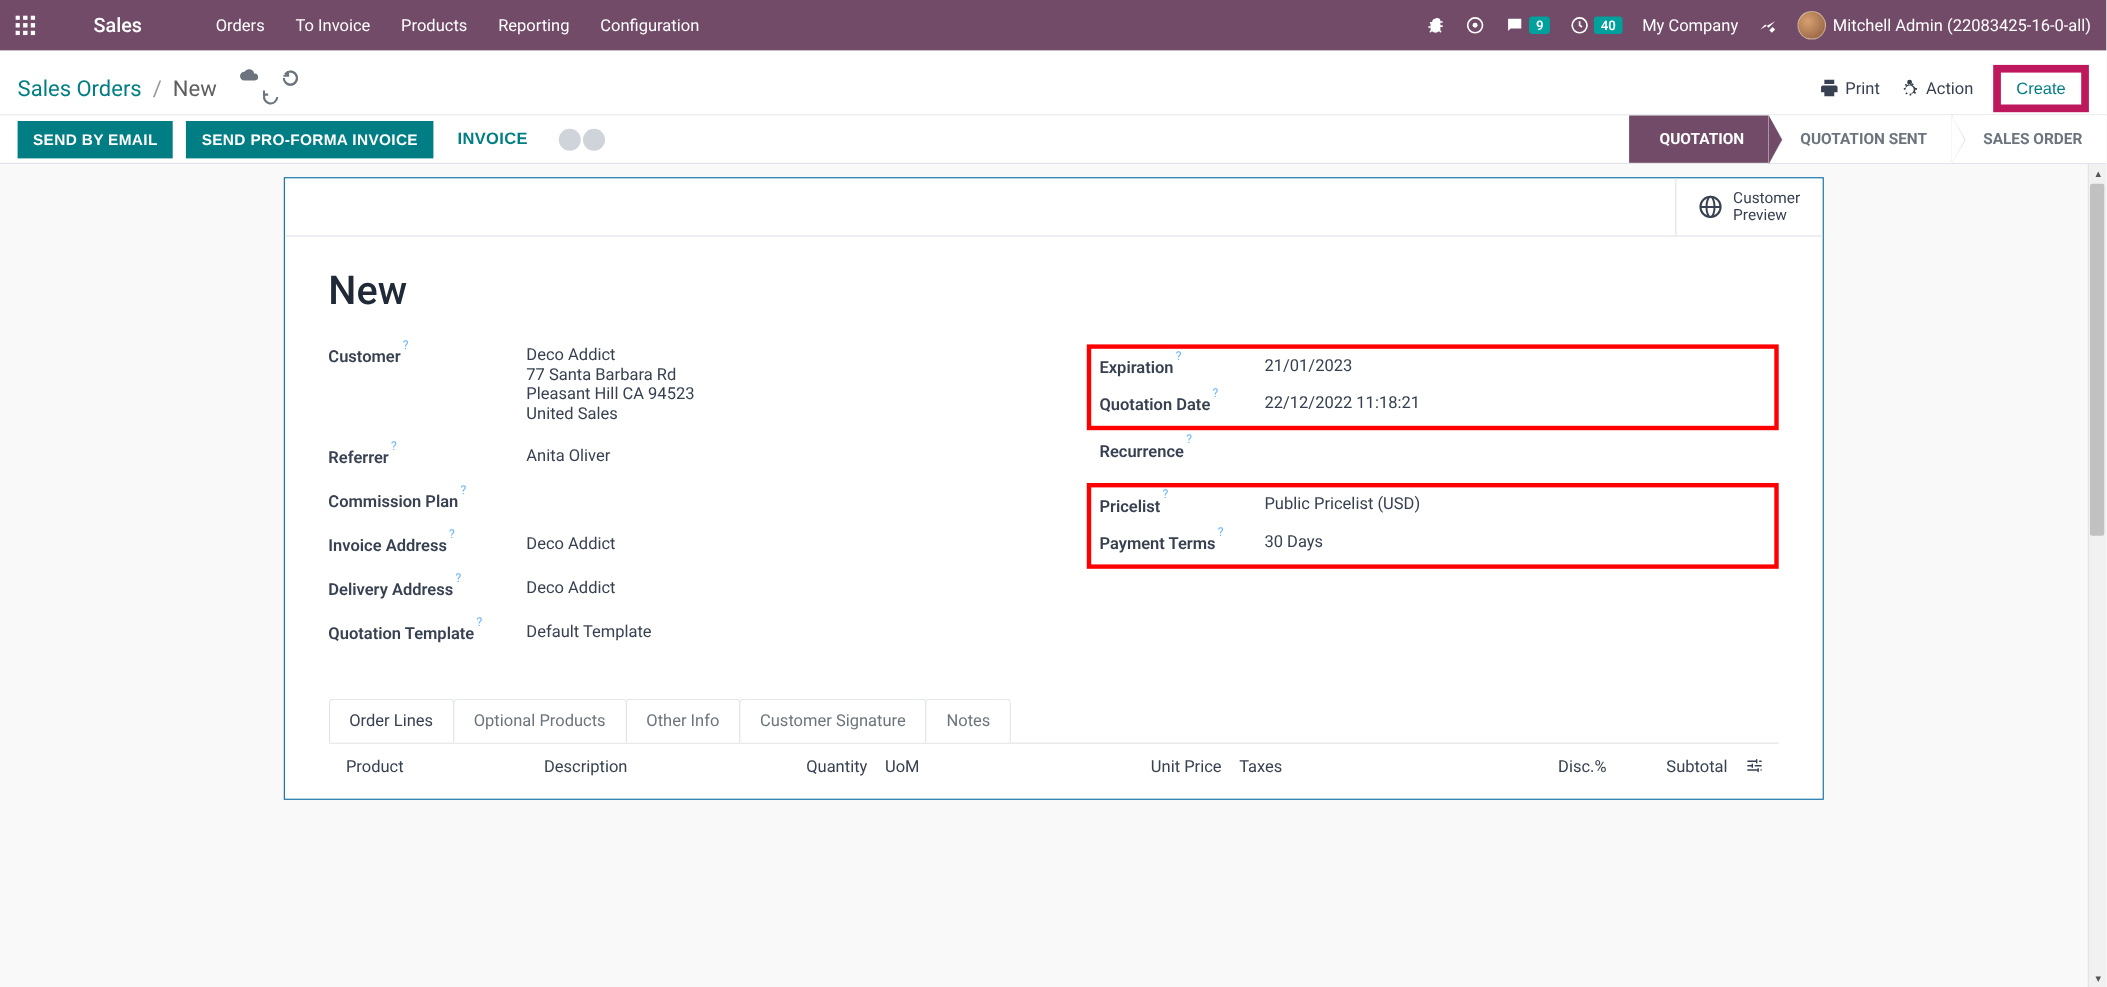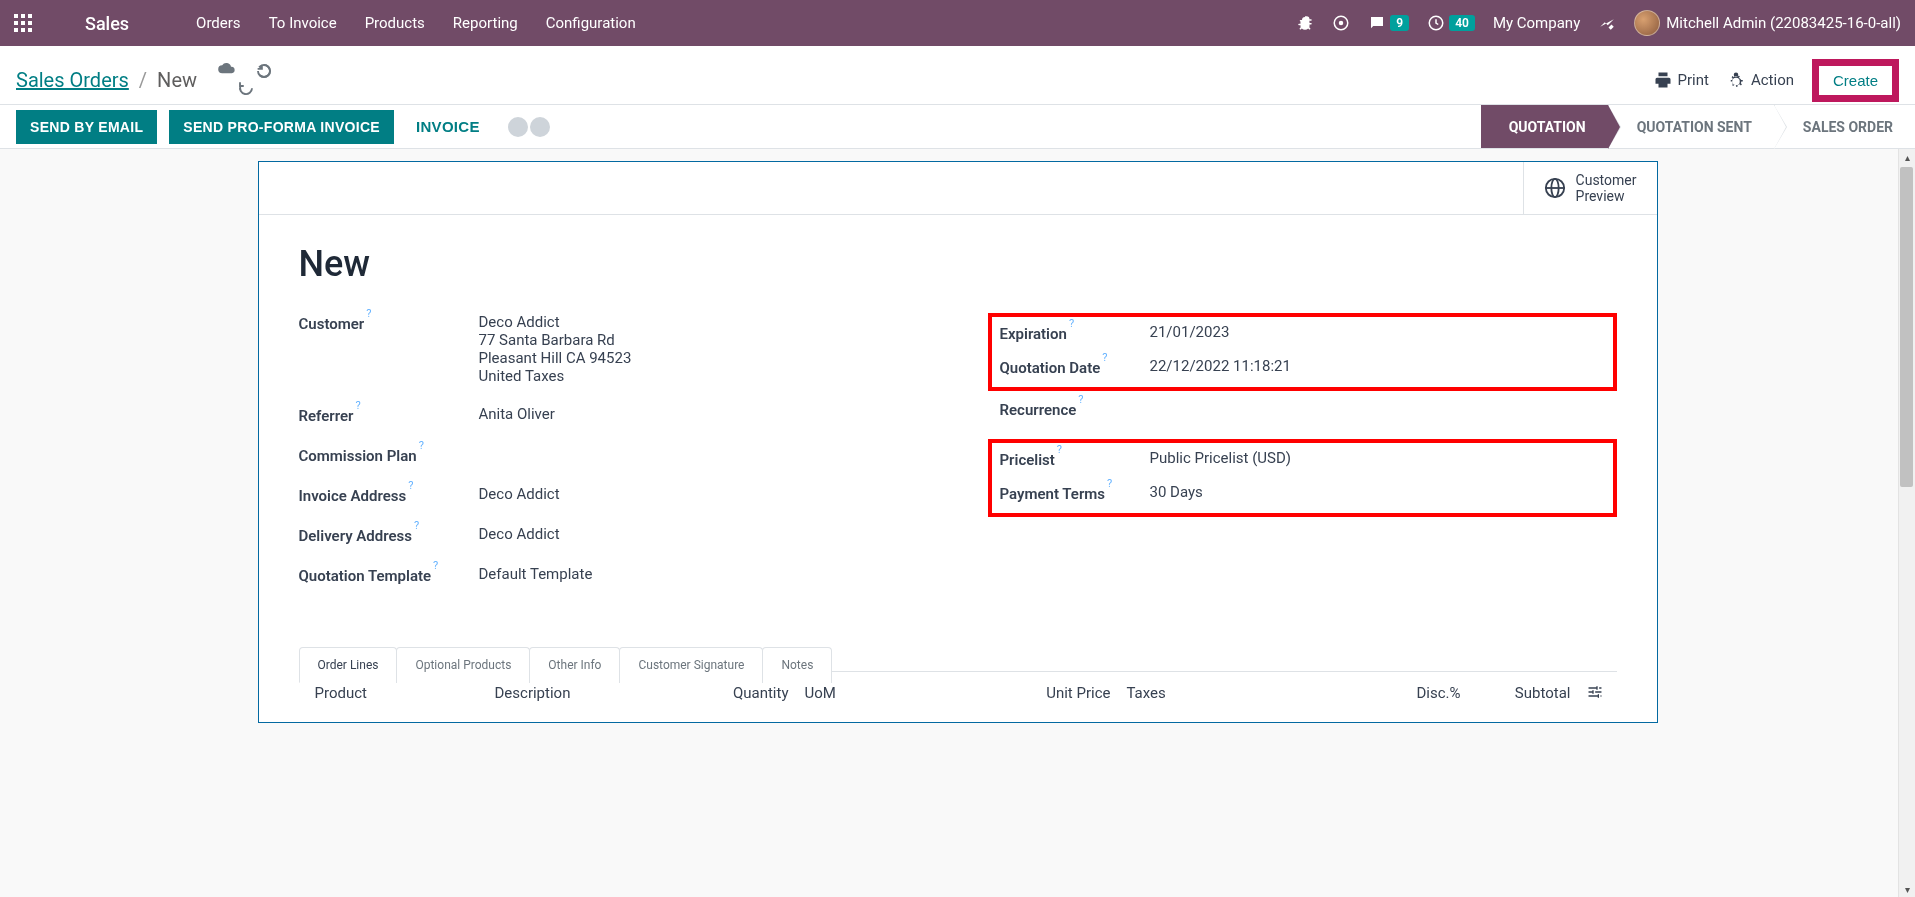--- a/index.html
+++ b/index.html
@@ -28,21 +28,21 @@
 .user { display:flex; align-items:center; }
 
 
 .control-panel {
   background:#fff;
   border-bottom:1px solid #dee2e6;
   padding: 10px 16px 0 16px;
 }
 .cp-top { display:flex; align-items:center; justify-content:space-between; height:48px; }
 .breadcrumb { font-size:20px; display:flex; align-items:center; gap:10px; color:#5f5e5e; }
-.breadcrumb .link { color:#017e84; cursor:pointer;text-decoration:underline; }
+.breadcrumb .link { color:#017e84; cursor:pointer; }
 .breadcrumb .sep { color:#999; }
 .breadcrumb .current { color:#5f5e5e; }
 .breadcrumb-icons { display:flex; gap:18px; margin-left:10px; color:#6c757d; }
 .cp-right { display:flex; align-items:center; gap:18px; font-size:15px; }
 .cp-right .icon-link { display:flex; align-items:center; gap:6px; color:#374151; cursor:pointer; }
 .btn-create { border:7px solid #be185d; color:#017e84; background:#fff; padding:6px 14px; font-size:15px; cursor:pointer; border-radius:0; font-weight:400; }
 
 
 .statusbar {
   background:#fff;
@@ -120,21 +120,21 @@
 .help-q { color:#66b3ff; font-size:11px; position:relative; top:-6px; left:2px; font-weight:400; }
 .field-value { color:#374151; font-size:15px; flex:1; }
 .addr-line { display:block; }
 
 .highlight-box { border:4px solid #ff0000; padding:6px 8px; margin-bottom:8px; }
 .highlight-box .field-row { margin-bottom:14px; }
 .highlight-box .field-row:last-child { margin-bottom:4px; }
 
 
 .tabs { display:flex; border-bottom:1px solid #dee2e6; margin-top:30px; }
-.tab { padding:10px 18px; font-size:12px; color:#6c757d; cursor:pointer; border:1px solid transparent; border-bottom:none; position:relative; top:12px; background:#fff; }
+.tab { padding:10px 18px; font-size:15px; color:#6c757d; cursor:pointer; border:1px solid transparent; border-bottom:none; position:relative; top:0; background:#fff; }
 .tab.active { border-color:#dee2e6; border-bottom:1px solid #fff; color:#374151; border-radius:4px 4px 0 0; }
 .tab:not(.active) { border:1px solid #dee2e6; border-bottom:none; border-radius:4px 4px 0 0; margin-left:-1px; }
 .tab:first-child { margin-left:0; }
 
 
 .table-head { display:flex; padding:12px 8px; font-size:15px; font-weight:400; color:#374151; }
 .th { padding:0 8px; }
 .th-product { width:180px; }
 .th-desc { width:210px; }
 .th-qty { width:100px; text-align:right; }
@@ -301,21 +301,21 @@
 
       <div class="form-grid">
 
         <div class="col">
           <div class="field-row">
             <div class="field-label"><span>Customer</span><sup class="help-q">?</sup></div>
             <div class="field-value">
               <span class="addr-line">Deco Addict</span>
               <span class="addr-line">77 Santa Barbara Rd</span>
               <span class="addr-line">Pleasant Hill CA 94523</span>
-              <span class="addr-line">United Taxes</span>
+              <span class="addr-line">United Sales</span>
             </div>
           </div>
           <div class="field-row">
             <div class="field-label"><span>Referrer</span><sup class="help-q">?</sup></div>
             <div class="field-value">Anita Oliver</div>
           </div>
           <div class="field-row">
             <div class="field-label"><span>Commission Plan</span><sup class="help-q">?</sup></div>
             <div class="field-value"></div>
           </div>

